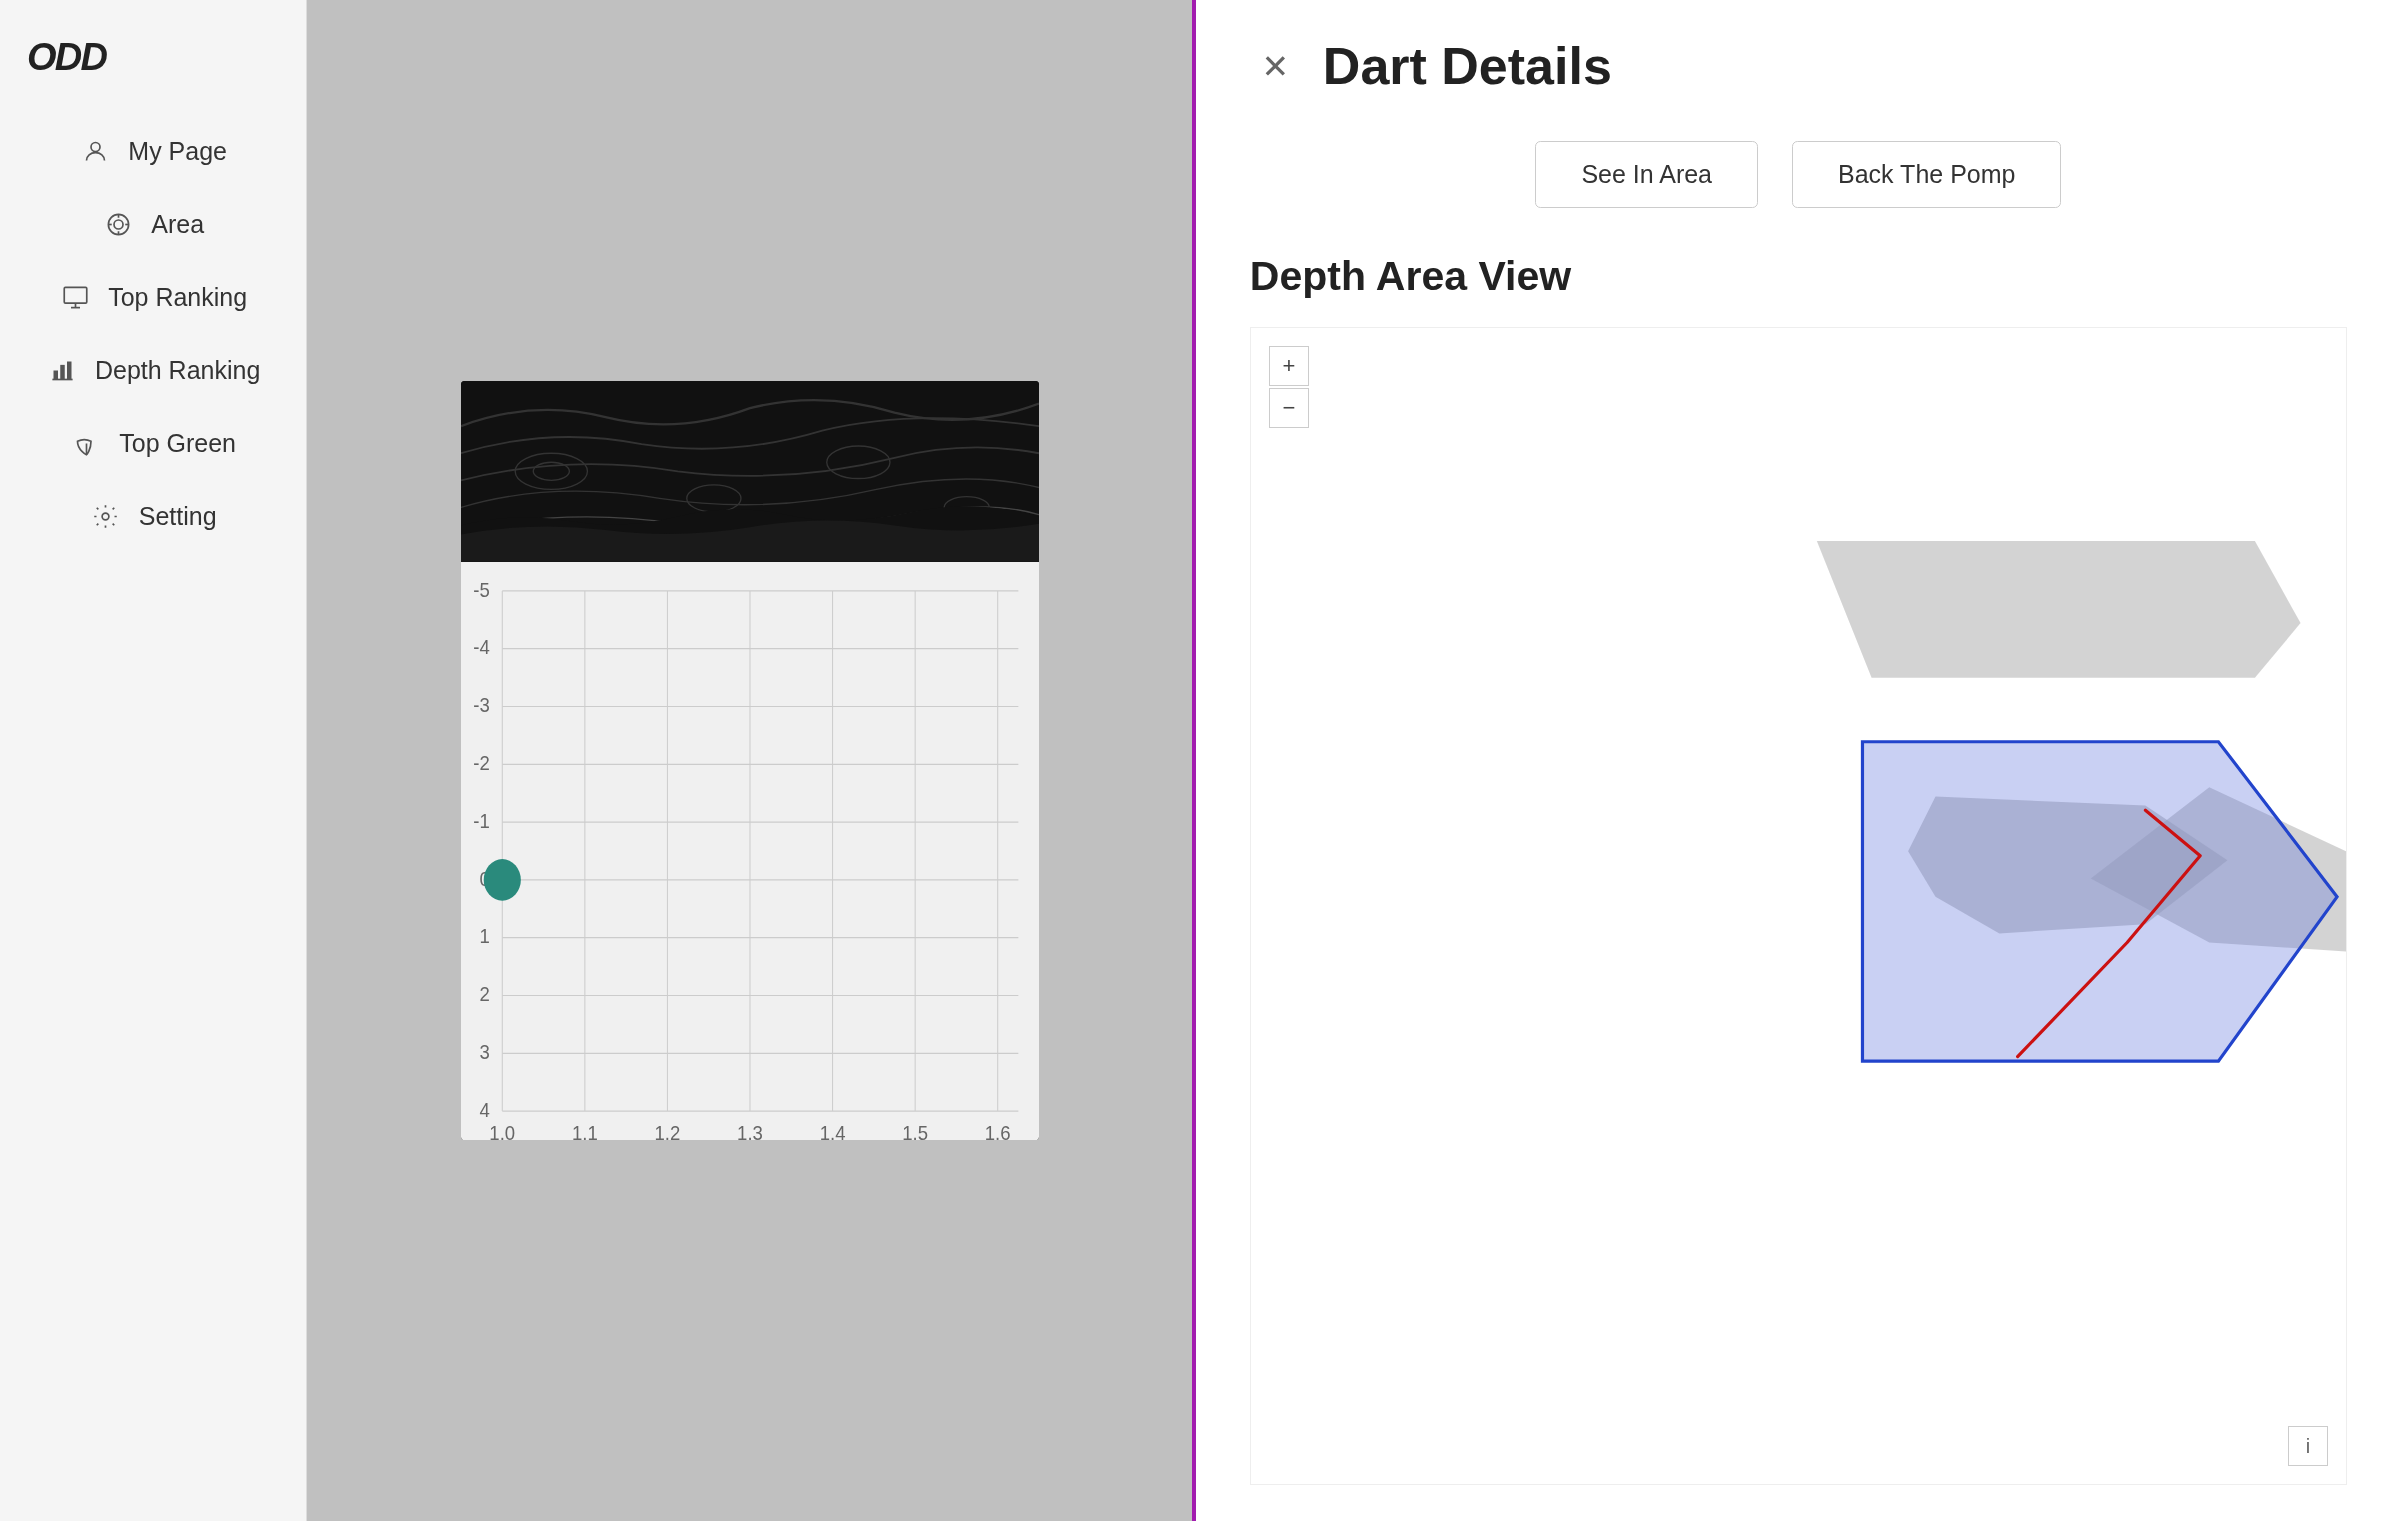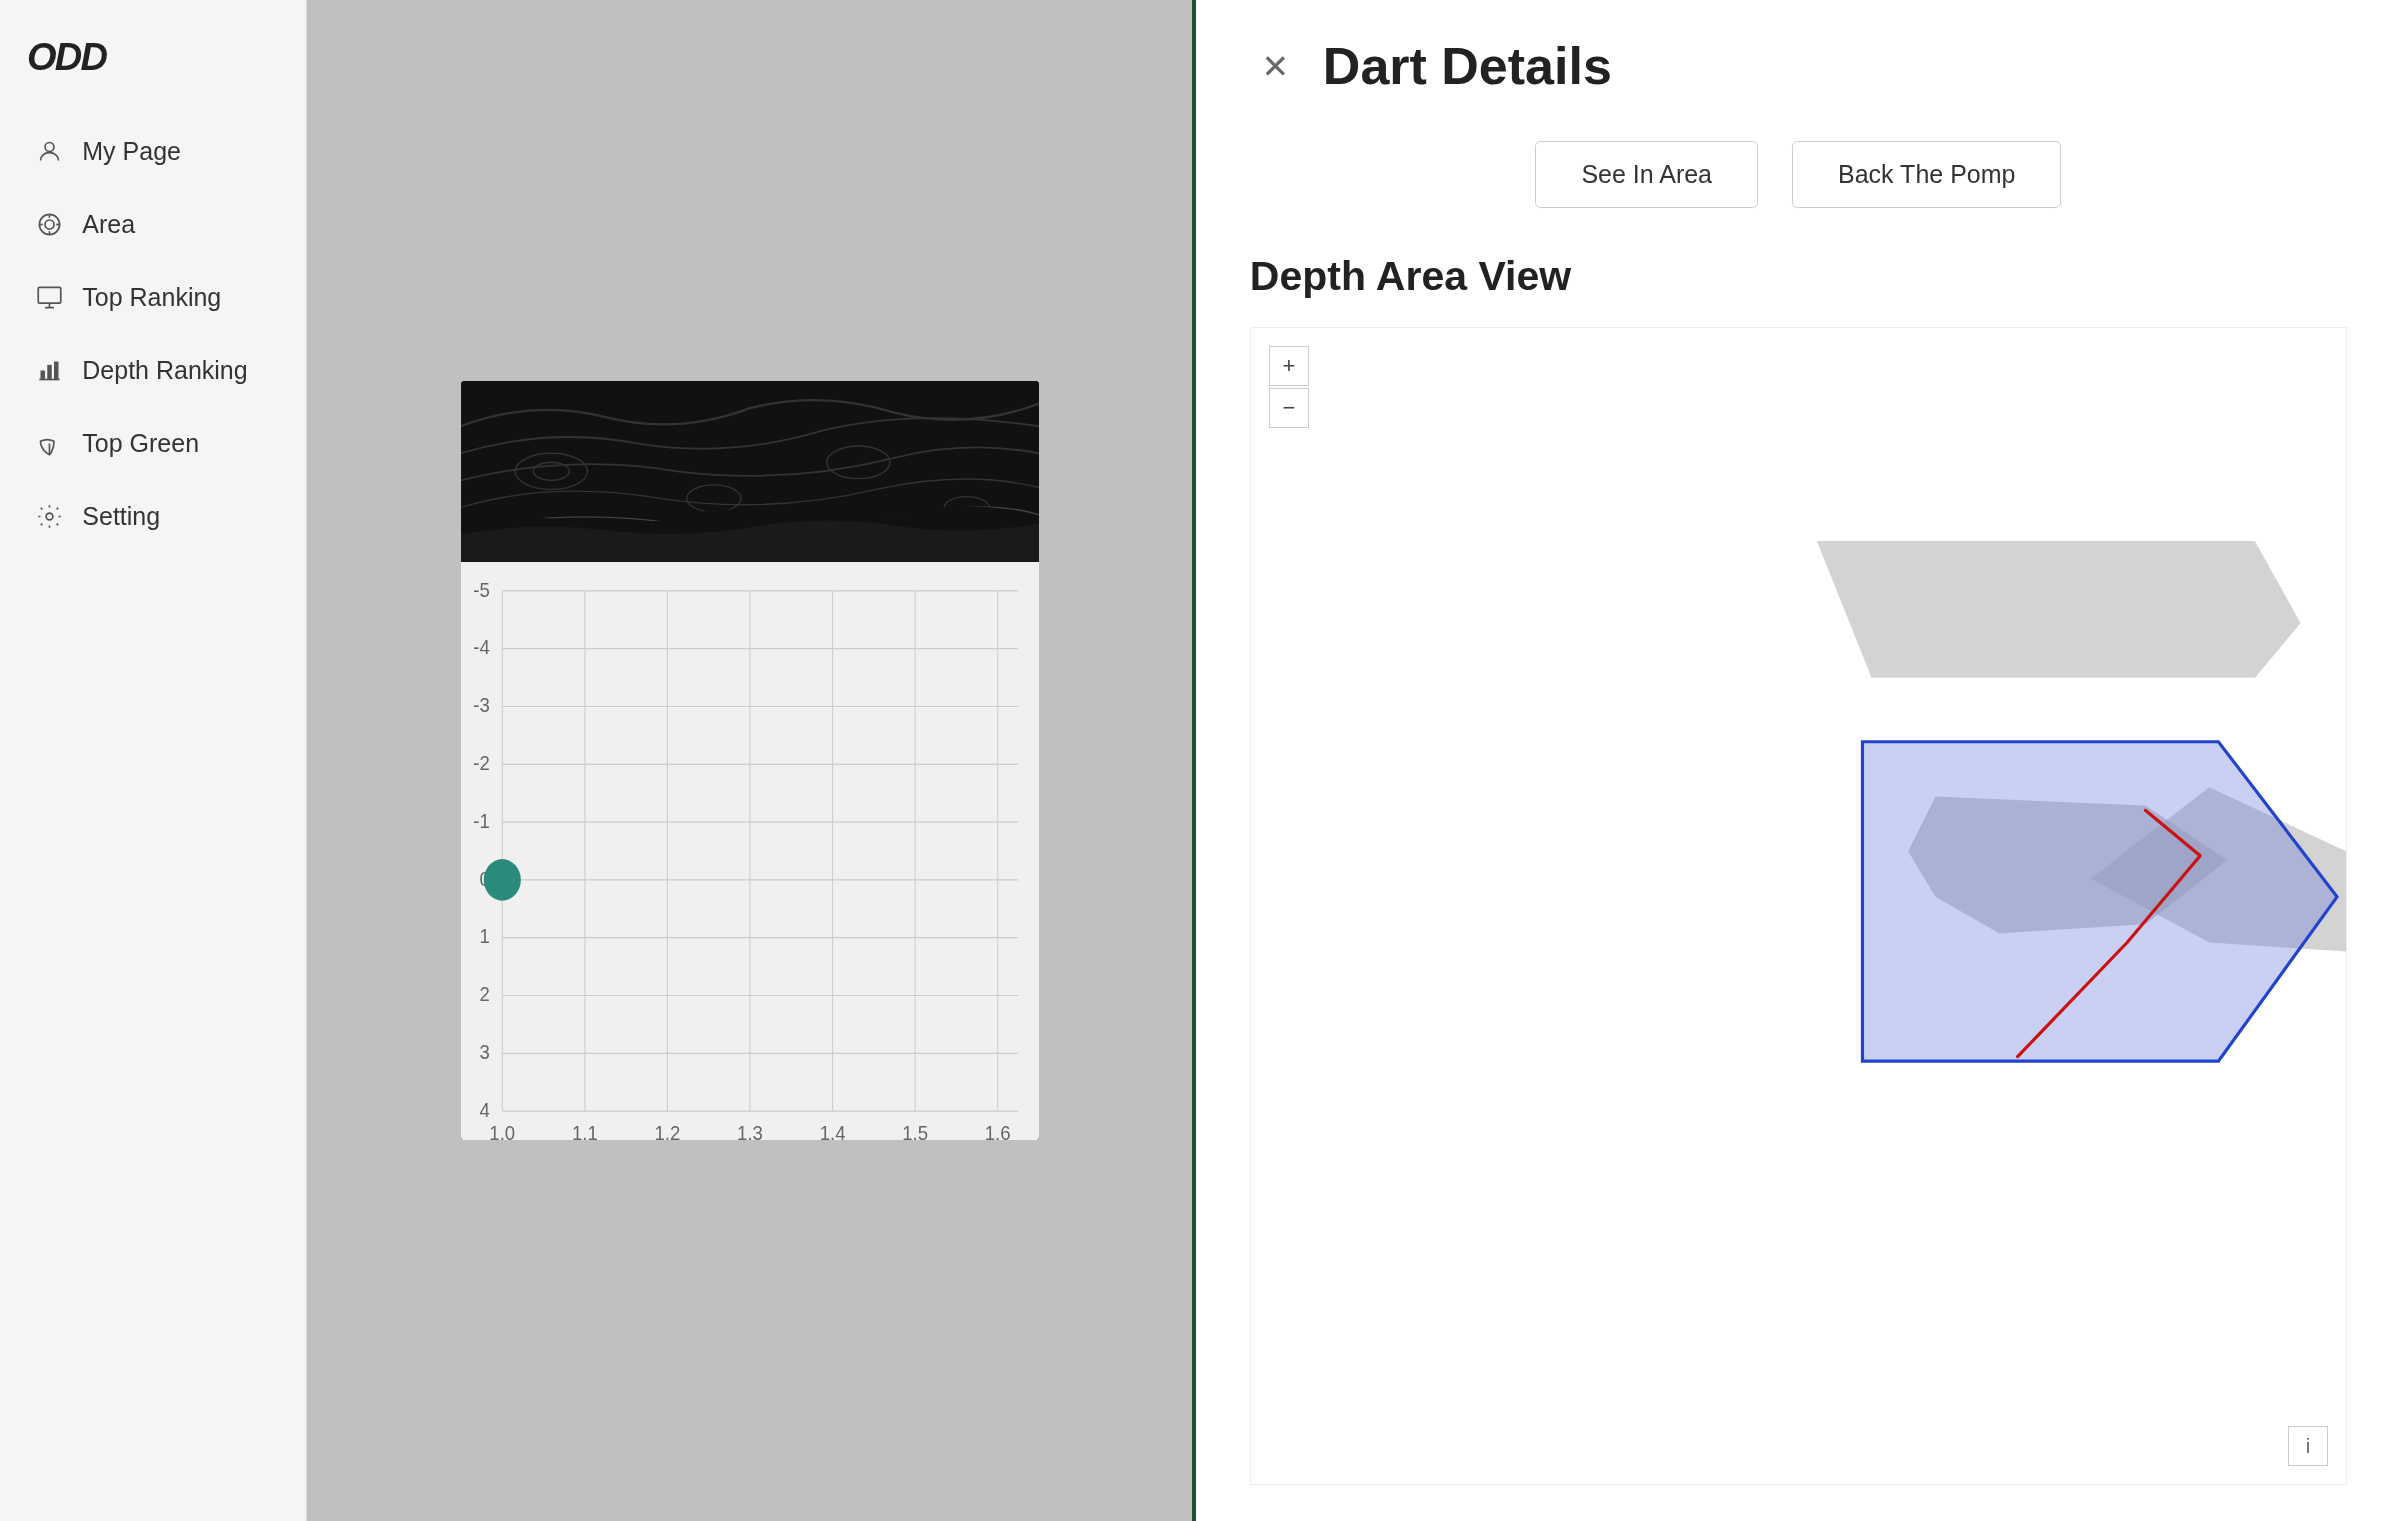--- a/index.html
+++ b/index.html
@@ -9,21 +9,21 @@
       font-family: -apple-system, BlinkMacSystemFont, 'Segoe UI', sans-serif;
       background: #b0b0b0;
       display: flex;
       overflow: hidden;
     }
 
     
     .left-panel {
       width: 1200px;
       height: 1521px;
-      background: #14532d;
+      background: #a21caf;
       display: flex;
       flex-direction: column;
       position: relative;
     }
 
     
     .sidebar {
       width: 307px;
       height: 1521px;
       background: #f5f5f5;
@@ -46,20 +46,21 @@
     }
 
     .nav-item {
       display: flex;
       align-items: center;
       gap: 16.3px;
       padding: 20px 33px;
       font-size: 25px;
       color: #333;
       cursor: pointer;
+      justify-content: center;
     }
     .nav-icon {
       width: 33px;
       height: 33px;
       display: flex;
       align-items: center;
       justify-content: center;
     }
 
     

